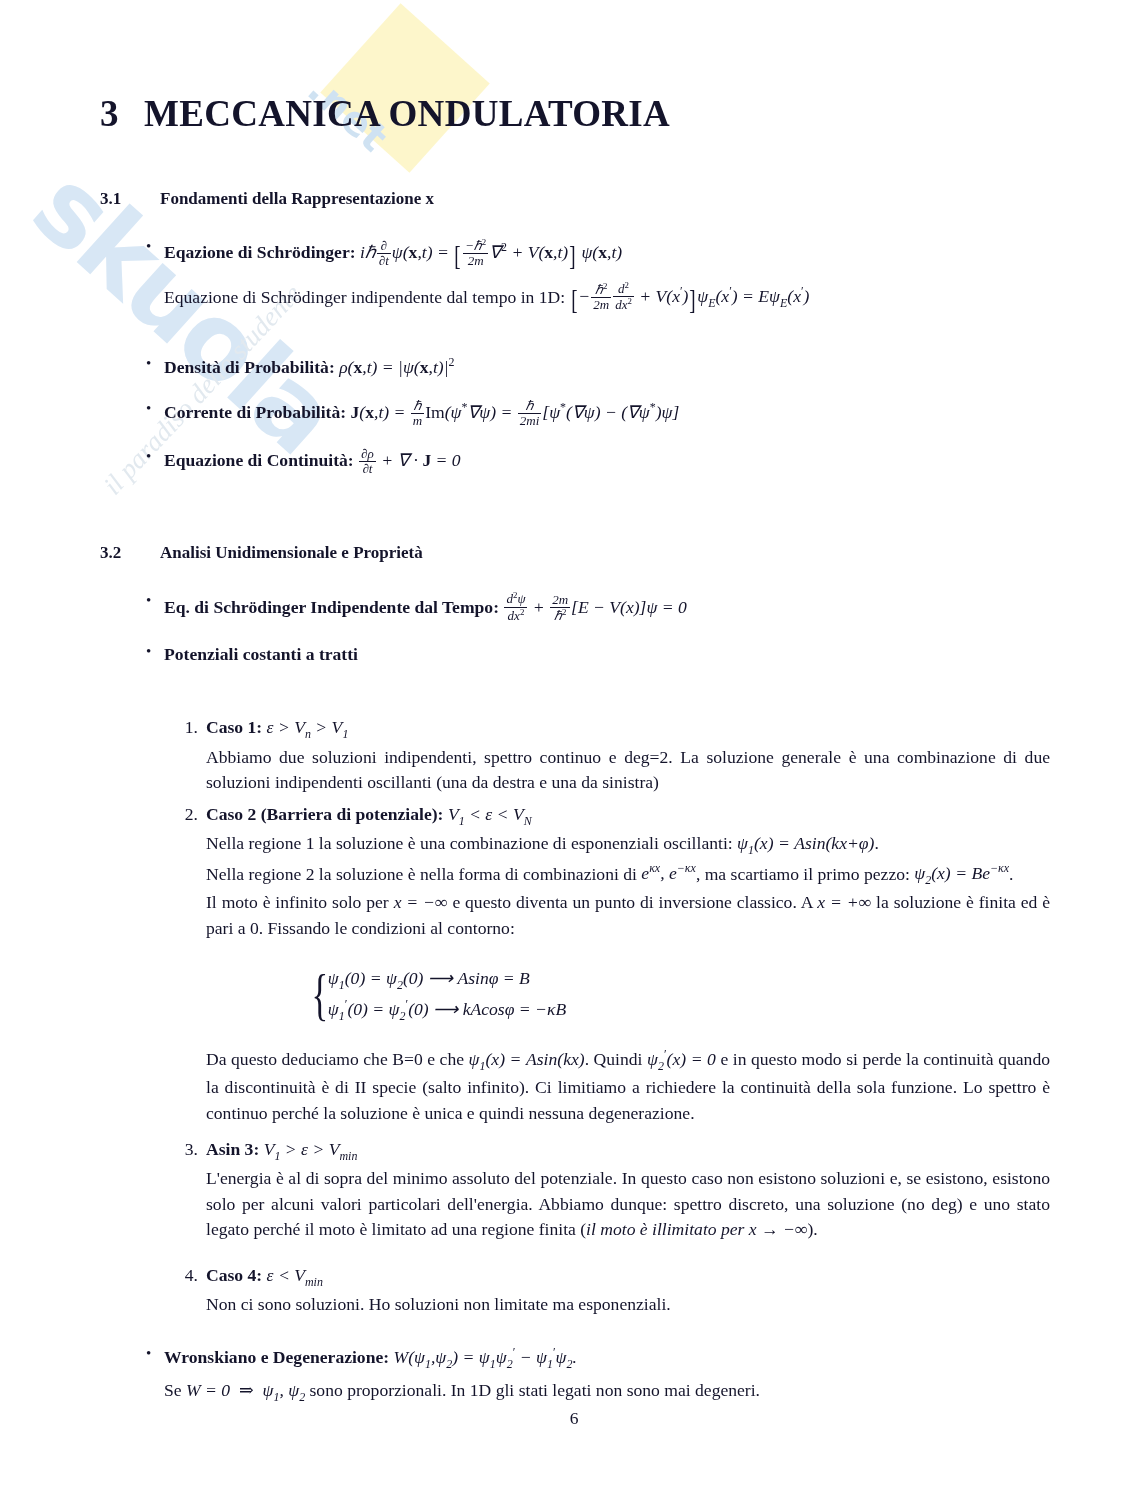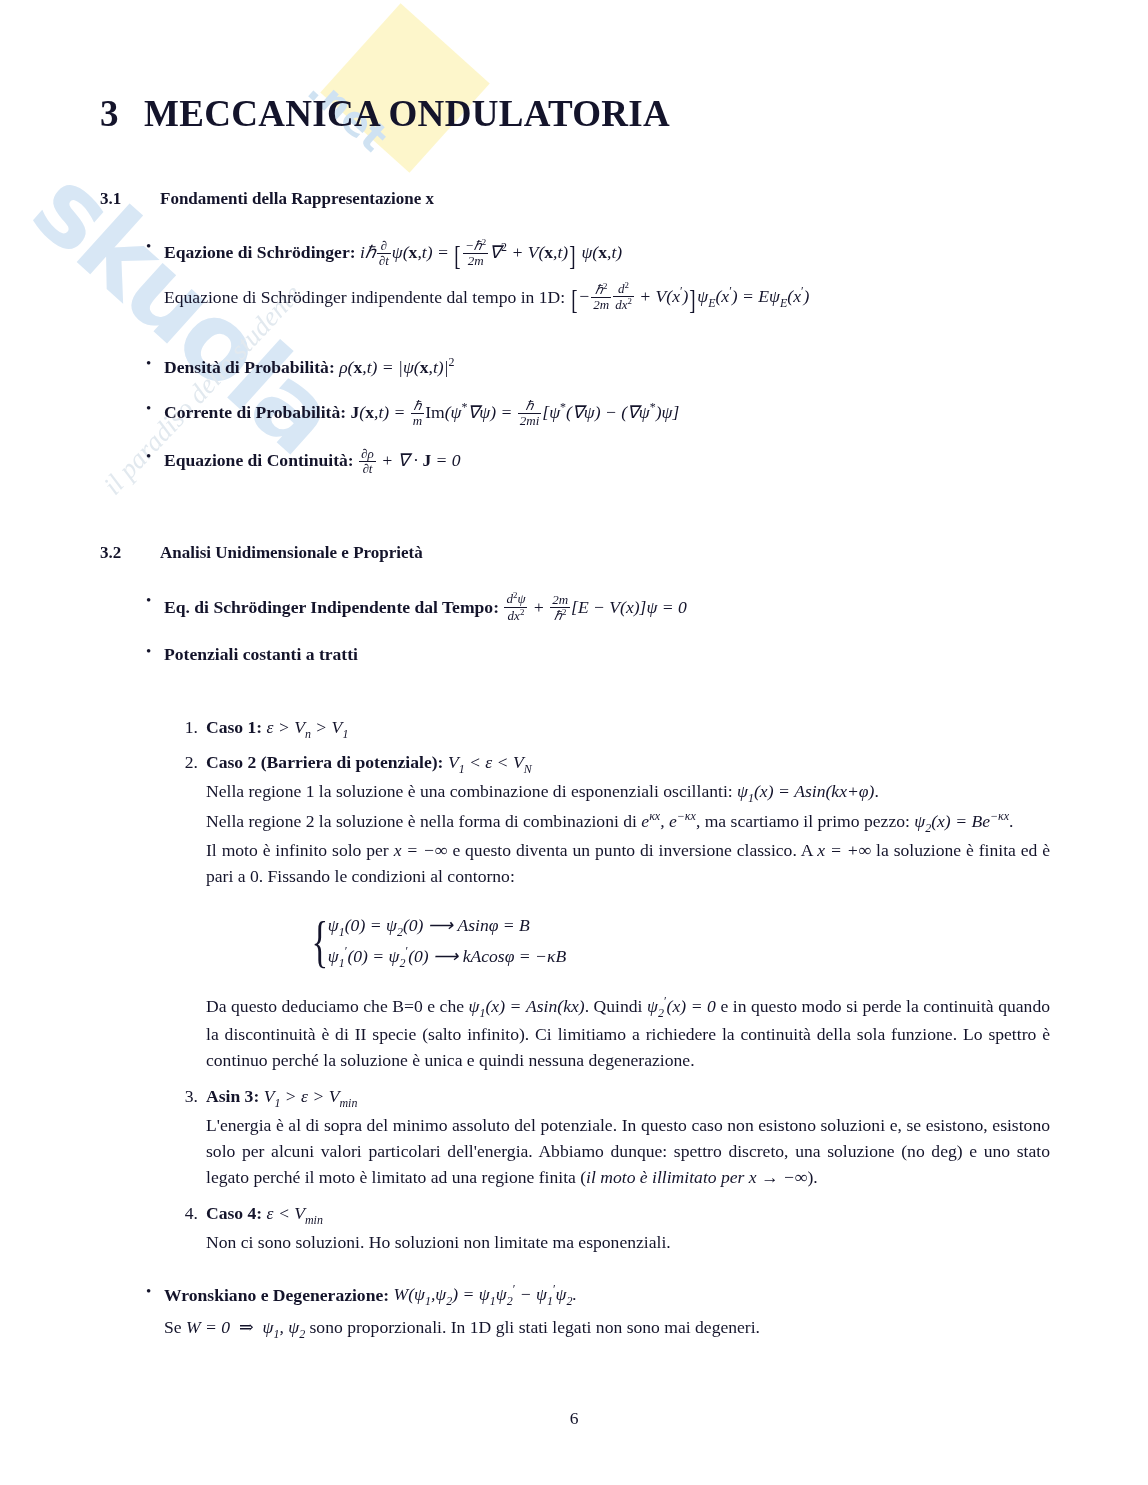--- a/index.html
+++ b/index.html
@@ -270,20 +270,21 @@
     <li>
       <span class="lbl">Potenziali costanti a tratti</span>
     </li>
   </ul>
 
   <ol class="num">
 
     <li>
       <span class="lbl">Caso 1:</span>
       <span class="m">ε &gt; V<sub>n</sub> &gt; V<sub>1</sub></span>
+      <p>Abbiamo due soluzioni indipendenti, spettro continuo e deg=2. La soluzione generale è una combinazione di due soluzioni indipendenti oscillanti (una da destra e una da sinistra)</p>
     </li>
 
     <li>
       <span class="lbl">Caso 2 (Barriera di potenziale):</span>
       <span class="m">V<sub>1</sub> &lt; ε &lt; V<sub>N</sub></span>
       <p>Nella regione 1 la soluzione è una combinazione di esponenziali oscillanti: <span class="m">ψ<sub>1</sub>(x) = Asin(kx+φ)</span>.</p>
       <p>Nella regione 2 la soluzione è nella forma di combinazioni di <span class="m">e<sup>κx</sup>, e<sup>−κx</sup></span>, ma scartiamo il primo pezzo: <span class="m">ψ<sub>2</sub>(x) = Be<sup>−κx</sup></span>.</p>
       <p>Il moto è infinito solo per <span class="m">x = −∞</span> e questo diventa un punto di inversione classico. A <span class="m">x = +∞</span> la soluzione è finita ed è pari a 0. Fissando le condizioni al contorno:</p>
 
       <div class="cases-wrap">
@@ -298,21 +299,21 @@
 
       <p>Da questo deduciamo che B=0 e che <span class="m">ψ<sub>1</sub>(x) = Asin(kx)</span>. Quindi <span class="m">ψ<sub>2</sub><sup class="pr">′</sup>(x) = 0</span> e in questo modo si perde la continuità quando la discontinuità è di II specie (salto infinito). Ci limitiamo a richiedere la continuità della sola funzione. Lo spettro è continuo perché la soluzione è unica e quindi nessuna degenerazione.</p>
     </li>
 
     <li style="margin-top:10px;">
       <span class="lbl">Asin 3:</span>
       <span class="m">V<sub>1</sub> &gt; ε &gt; V<sub>min</sub></span>
       <p>L'energia è al di sopra del minimo assoluto del potenziale. In questo caso non esistono soluzioni e, se esistono, esistono solo per alcuni valori particolari dell'energia. Abbiamo dunque: spettro discreto, una soluzione (no deg) e uno stato legato perché il moto è limitato ad una regione finita (<i>il moto è illimitato per <span class="m">x → −∞</span></i>).</p>
     </li>
 
-    <li style="margin-top:10px;">
+    <li style="margin-top:20px;">
       <span class="lbl">Caso 4:</span>
       <span class="m">ε &lt; V<sub>min</sub></span>
       <p>Non ci sono soluzioni. Ho soluzioni non limitate ma esponenziali.</p>
     </li>
   </ol>
 
   <ul class="bul" style="margin-top:26px;">
     <li>
       <span class="lbl">Wronskiano e Degenerazione:</span>
       <span class="m">W(ψ<sub>1</sub>,ψ<sub>2</sub>) = ψ<sub>1</sub>ψ<sub>2</sub><sup class="pr">′</sup> − ψ<sub>1</sub><sup class="pr">′</sup>ψ<sub>2</sub>.</span>

